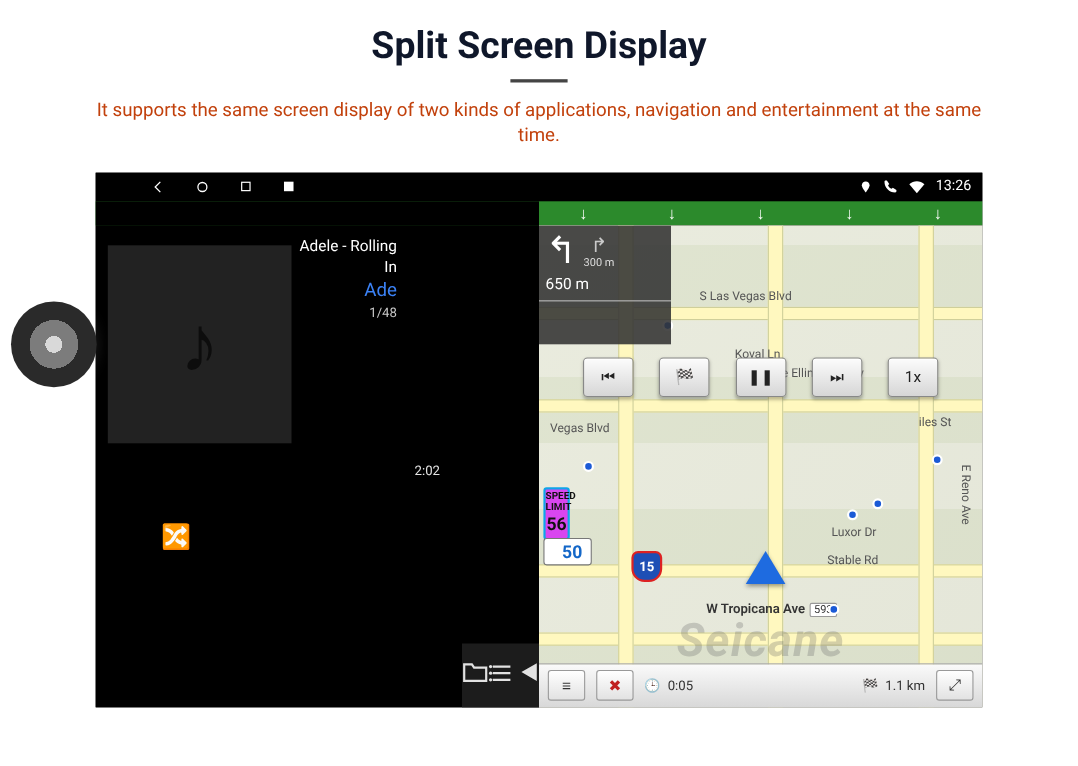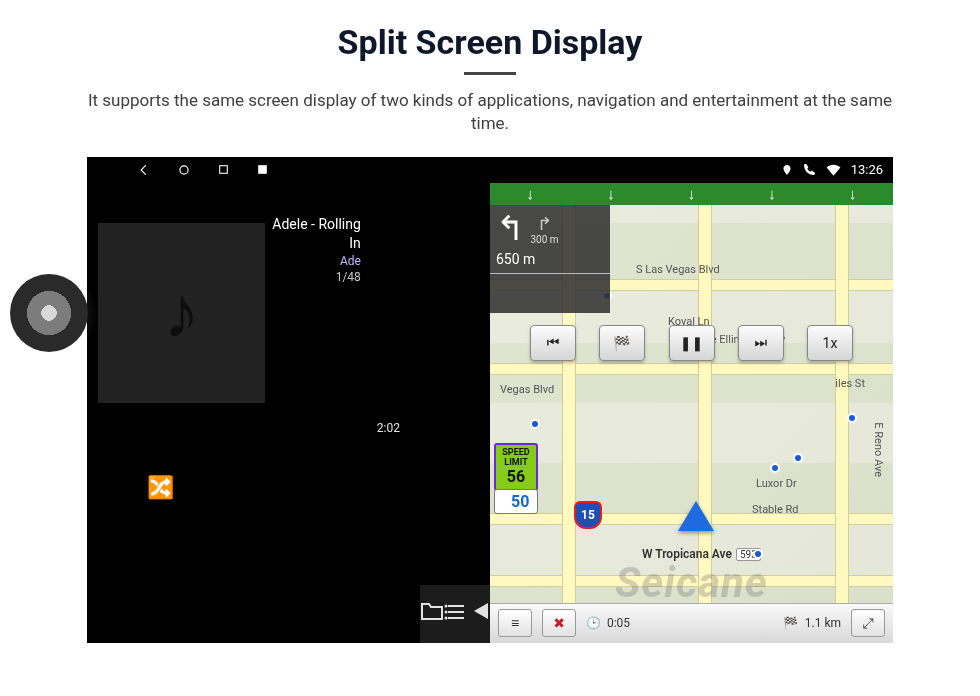--- a/index.html
+++ b/index.html
@@ -20,21 +20,21 @@
   }
   .title-underline {
     width: 52px;
     height: 3px;
     background: #444;
     margin: 10px auto 14px auto;
   }
   .page-subtitle {
     text-align: center;
     font-size: 17px;
-    color: #404040;
+    color: #c2410c;
     max-width: 830px;
     margin: 0 auto 22px auto;
     line-height: 1.35;
   }
 
   .device {
     width: 806px;
     height: 486px;
     margin: 10px auto;
     background: #000;
@@ -124,21 +124,21 @@
     box-shadow: 0 0 14px rgba(255,255,255,0.12);
   }
   .track-meta {
     text-align: right;
     padding-right: 6px;
     font-size: 14px;
     color: #fff;
     margin-top: 10px;
     line-height: 1.35;
   }
-  .track-meta .artist { color: #c4b5fd; font-size: 12px; }
+  .track-meta .artist { color: #3b82f6; font-size: 17px; }
   .track-meta .count { color: #c9c9c9; font-size: 12px; }
 
   .shuffle {
     position: absolute;
     left: 60px;
     top: 270px;
     color: #bdbdbd;
     font-size: 22px;
   }
 
@@ -271,23 +271,23 @@
     justify-content: center;
     font-size: 14px;
     color: #222;
     box-shadow: 0 1px 0 #fff inset, 0 2px 3px rgba(0,0,0,0.25);
   }
 
   .speed-sign {
     position: absolute;
     left: 4px;
     top: 238px;
-    width: 44px;
-    background: #84cc16;
-    border: 2px solid #6d28d9;
+    width: 24px;
+    background: #d946ef;
+    border: 2px solid #0ea5e9;
     border-radius: 3px;
     text-align: center;
     font-size: 9px;
     line-height: 1.15;
     padding: 2px 0 3px 0;
     font-weight: 700;
     color: #111;
   }
   .speed-sign .sl-num { font-size: 16px; }
 

